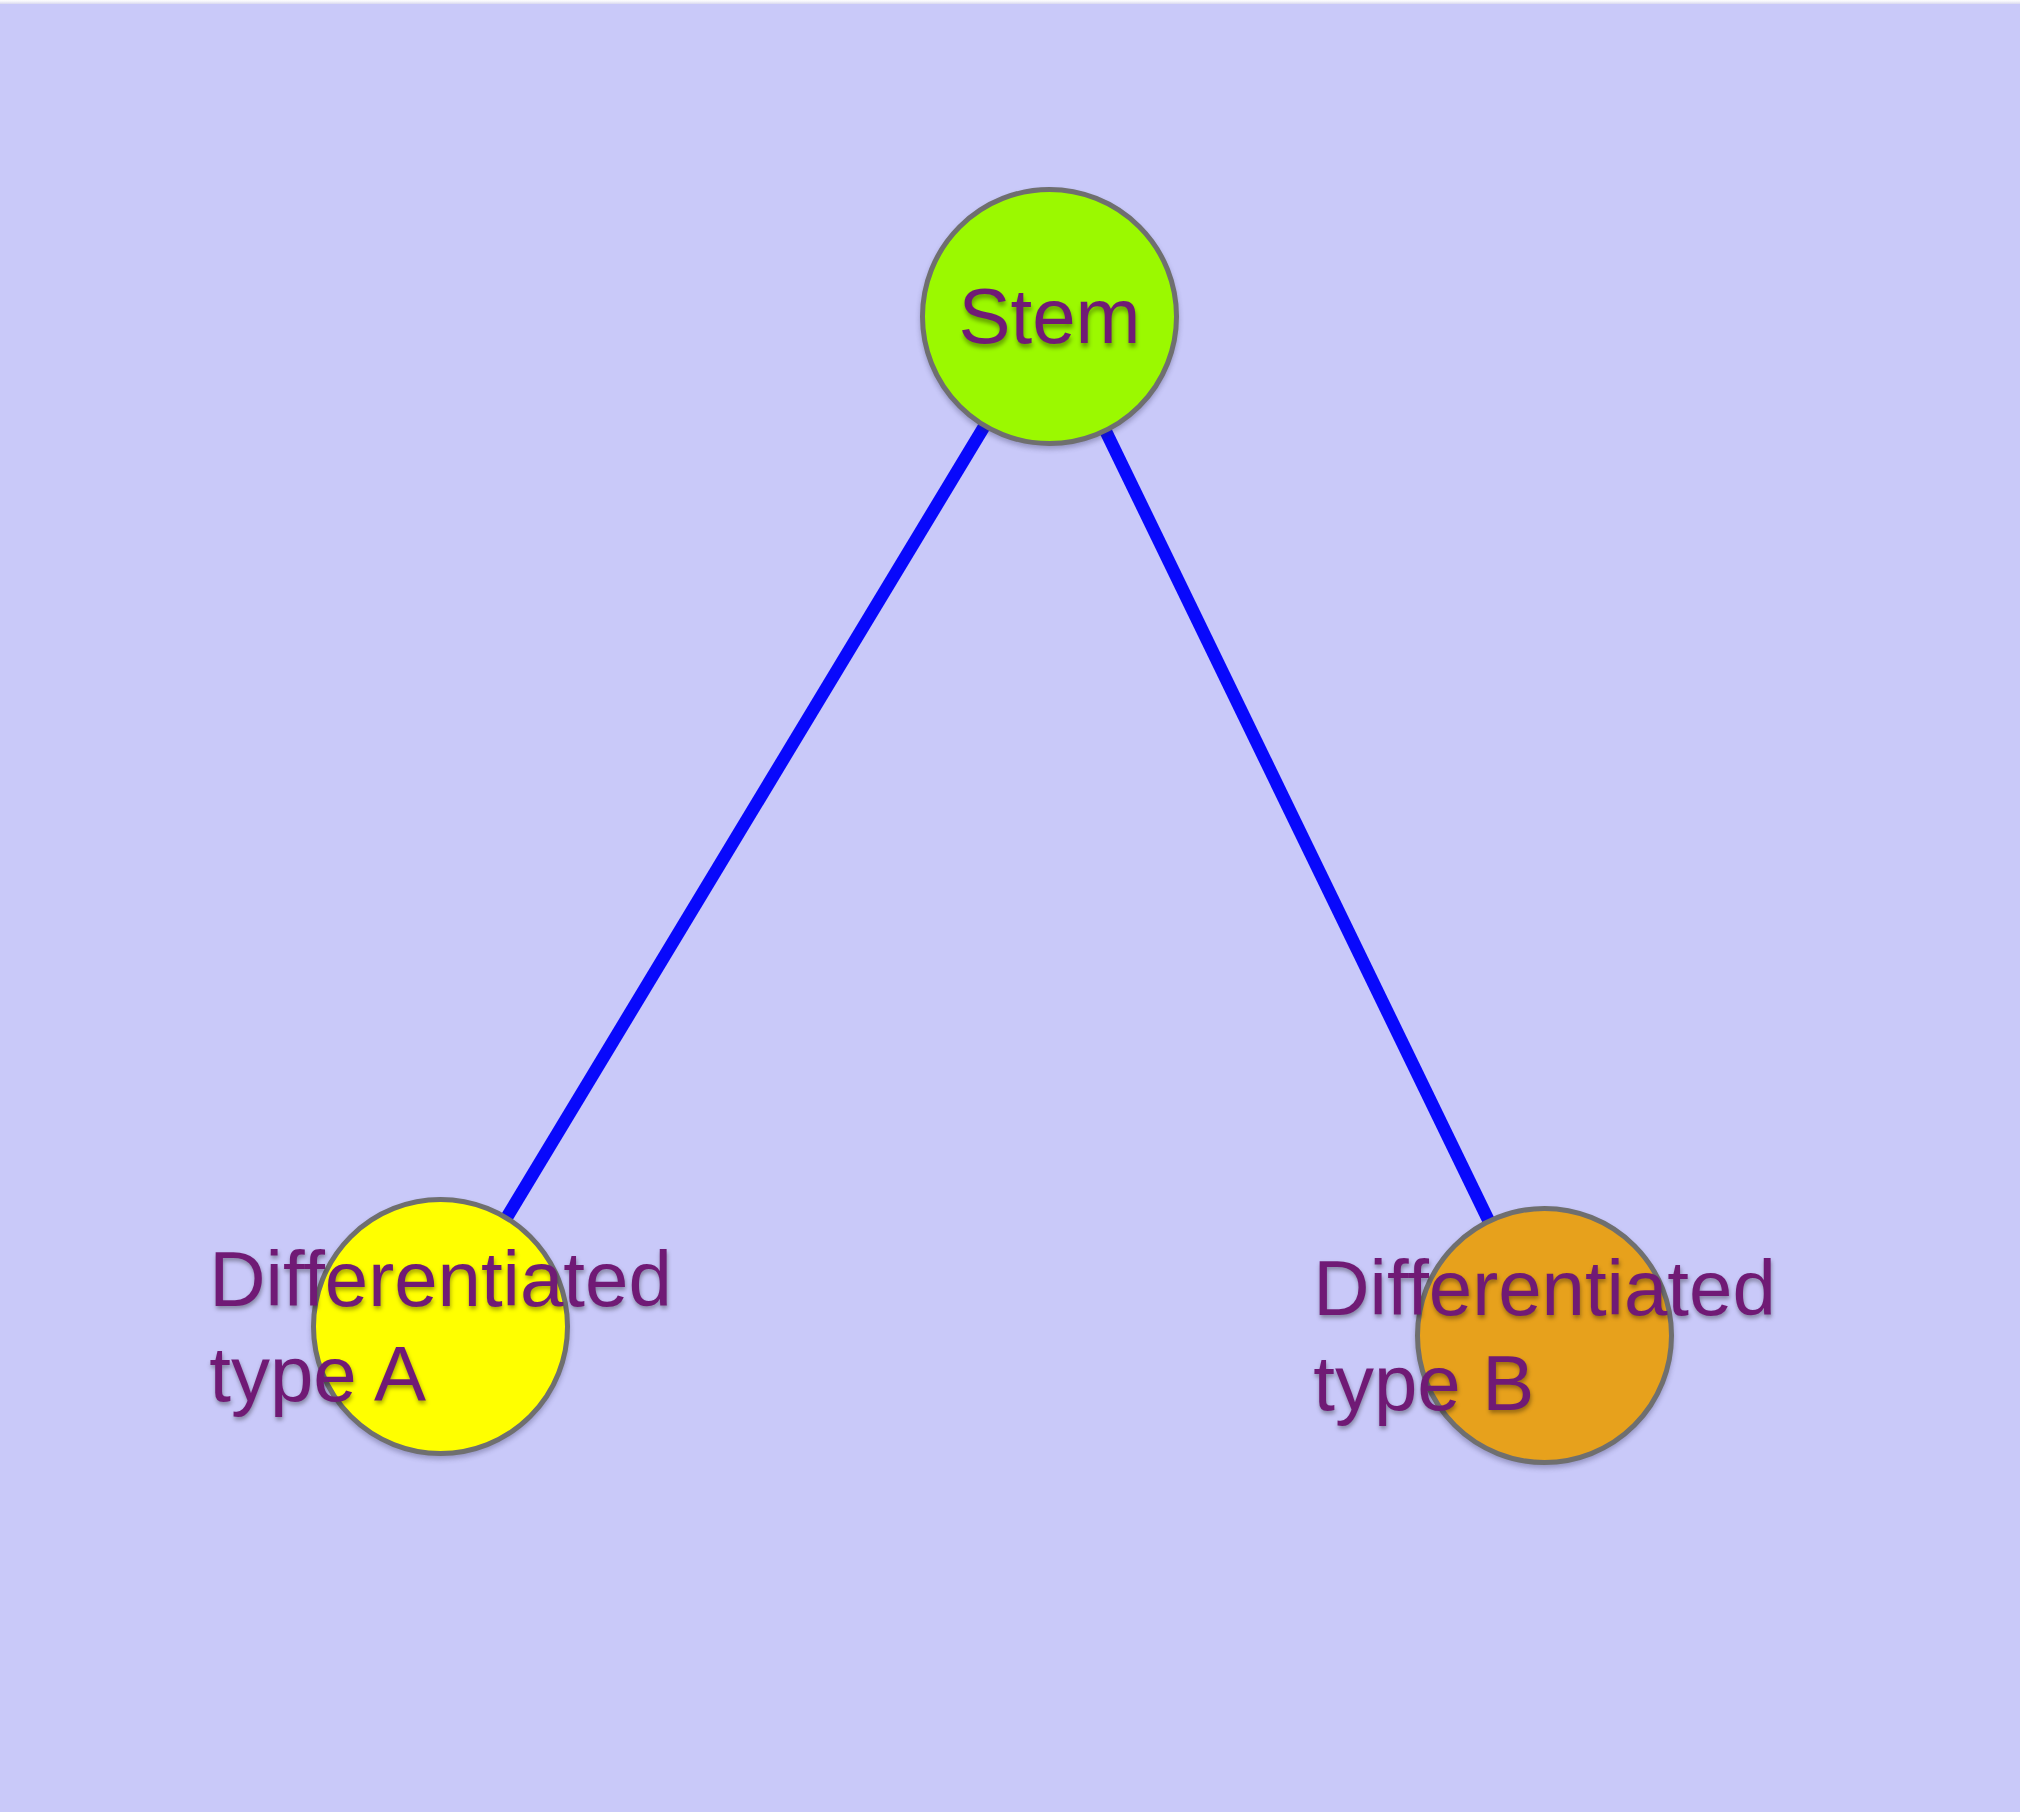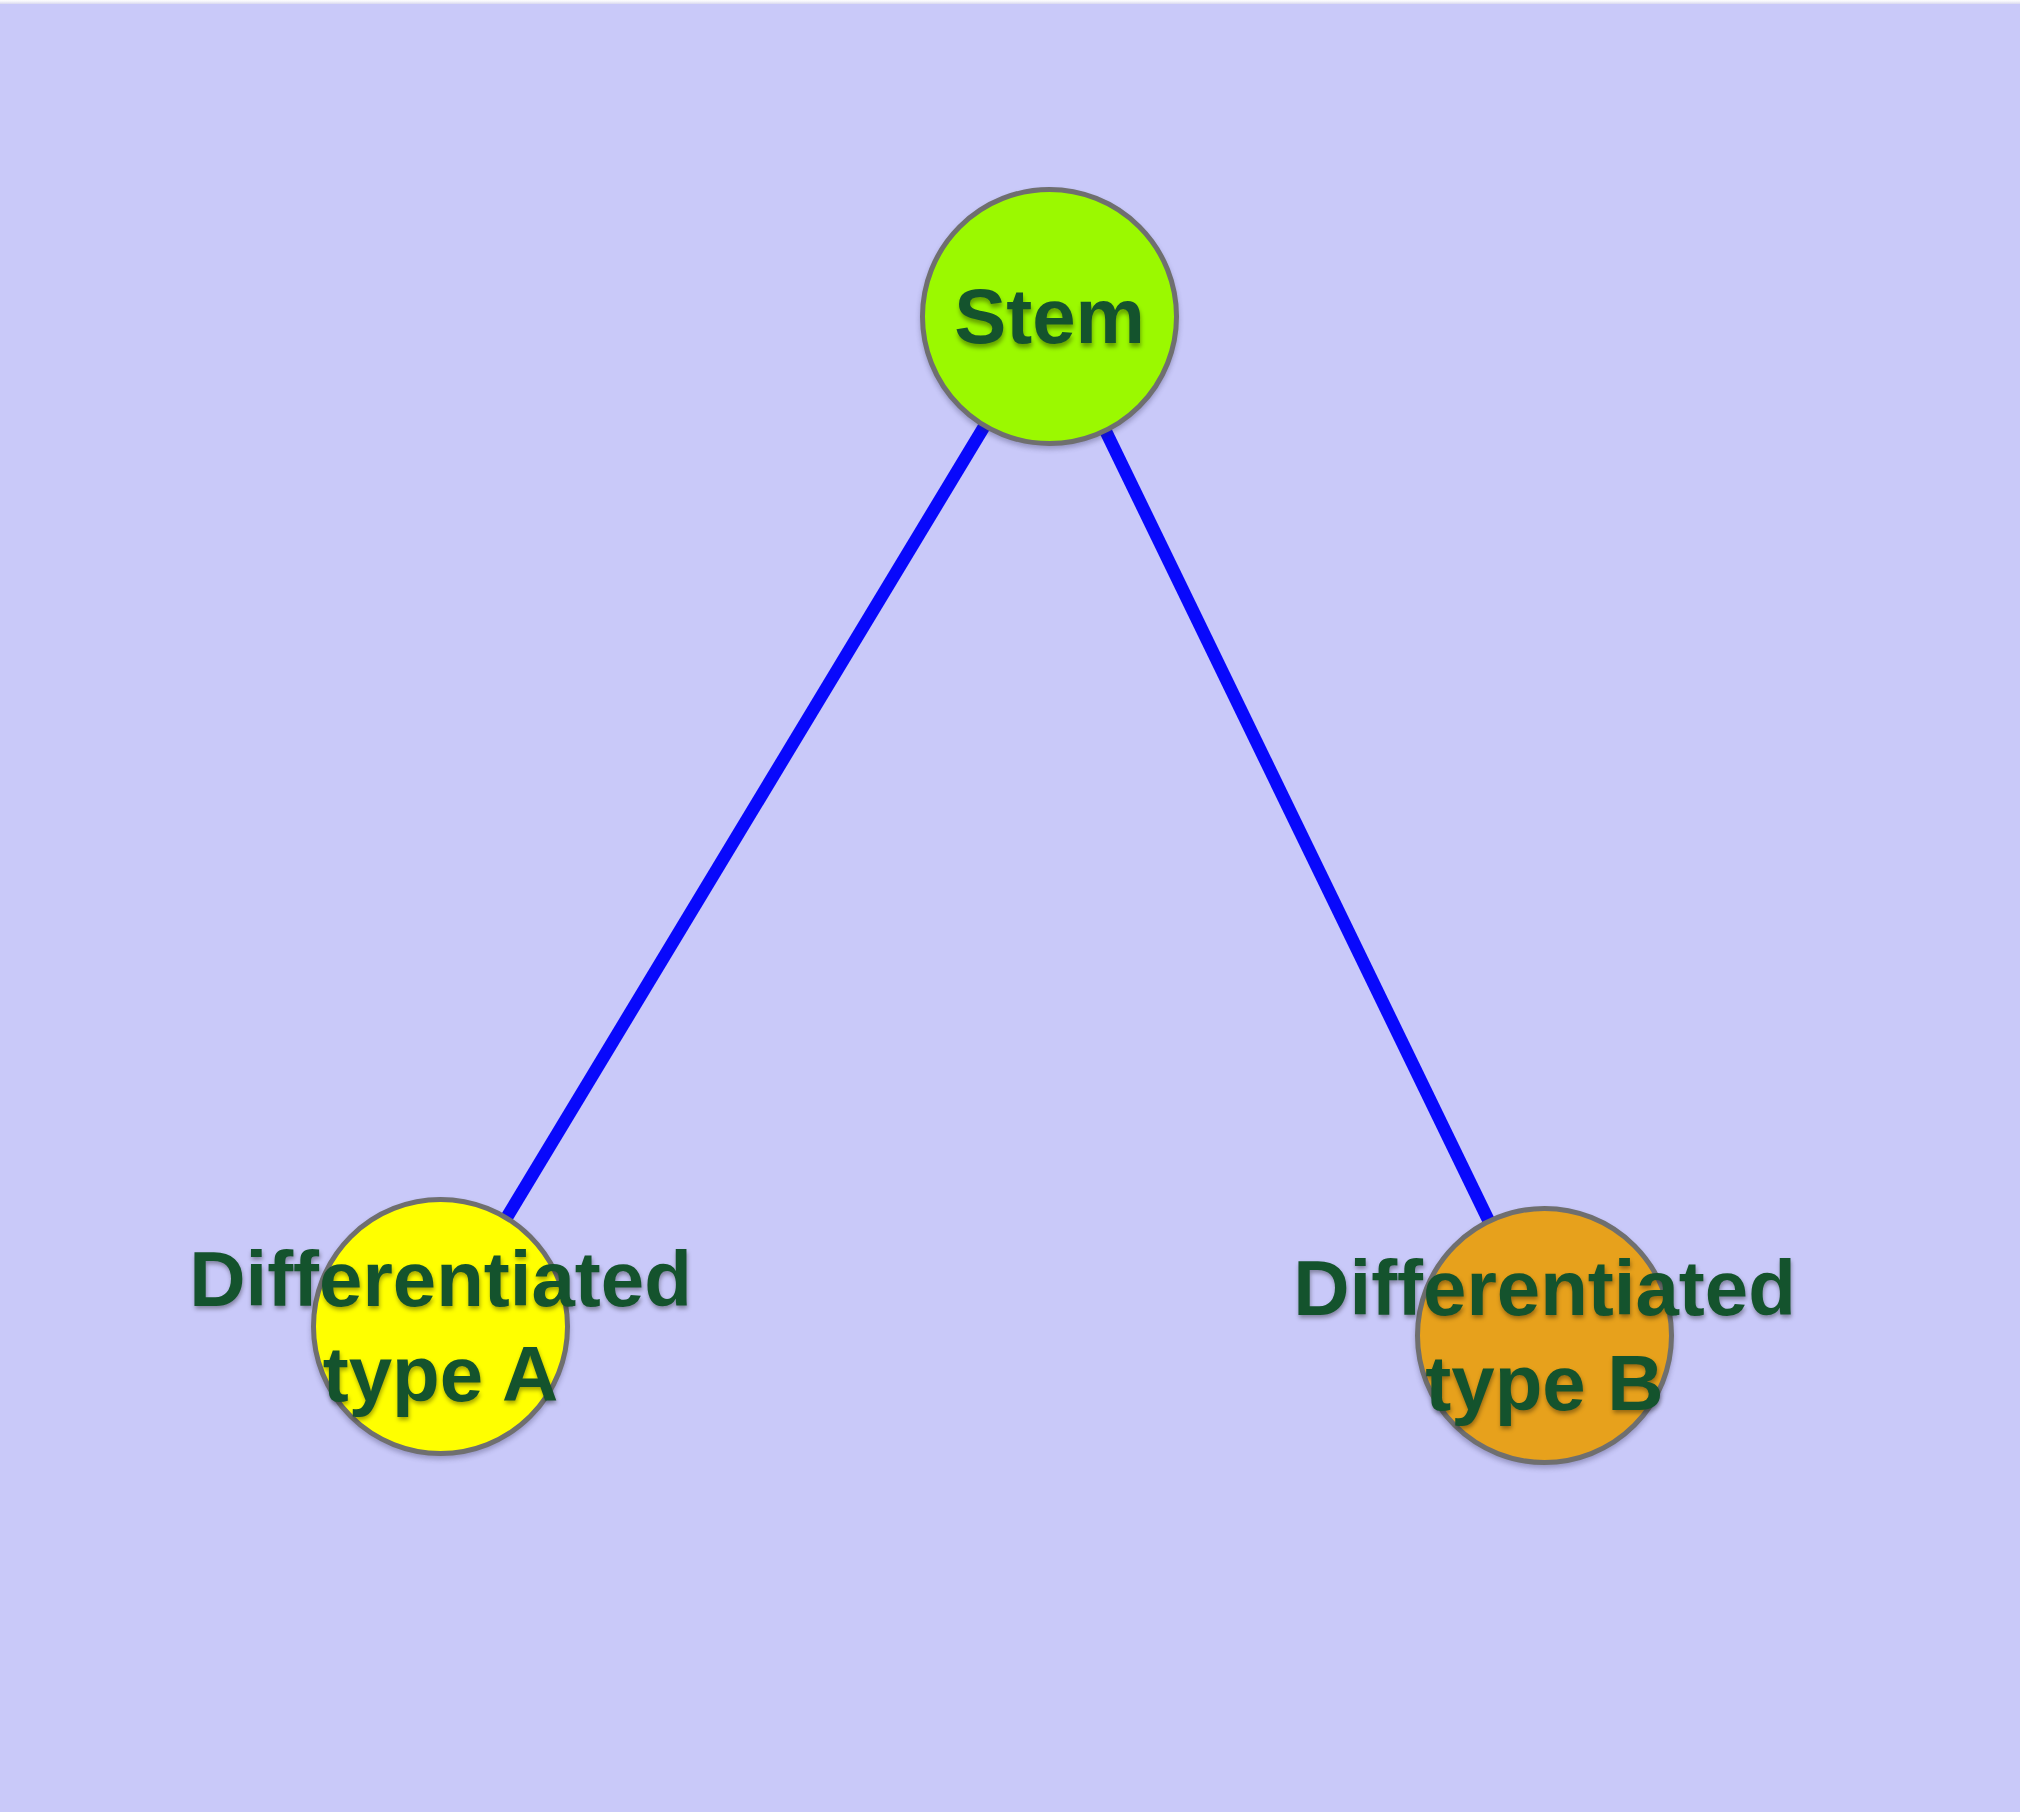--- a/index.html
+++ b/index.html
@@ -35,26 +35,25 @@
     box-sizing: border-box;
     z-index: 2;
     box-shadow: 0 3.4px 5.1px rgba(40, 40, 80, 0.30);
   }
   .node-label {
     position: absolute;
     left: 50%;
     top: 50%;
     transform: translate(-50%, -50%);
     width: max-content;
-    text-align: center;
     white-space: pre-line;
-    font-weight: bold;
+    font-weight: normal;
     font-size: 78px;
     line-height: 1.22;
-    color: #14532d;
+    color: #701a75;
     text-shadow: 0.8px 3.4px 4.2px rgba(0, 0, 0, 0.35);
     z-index: 3;
     pointer-events: none;
   }
 </style>
 </head>
 <body>
 
 <div id="canvas" style="background: rgb(201, 201, 249);">
 

